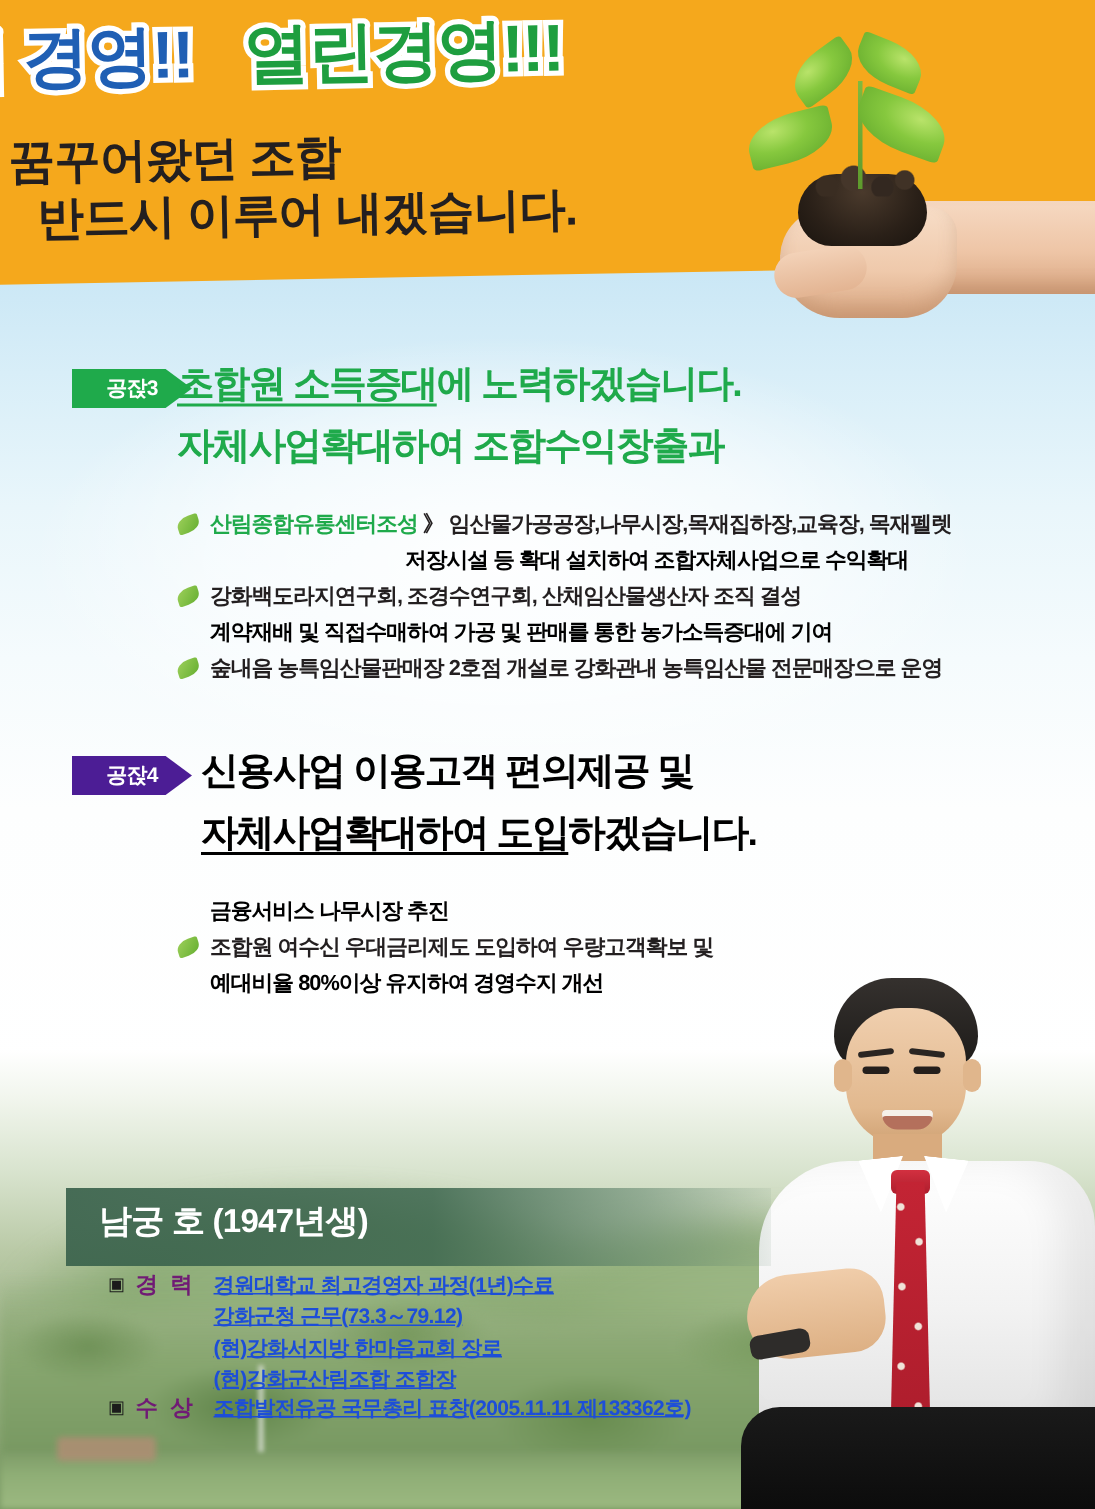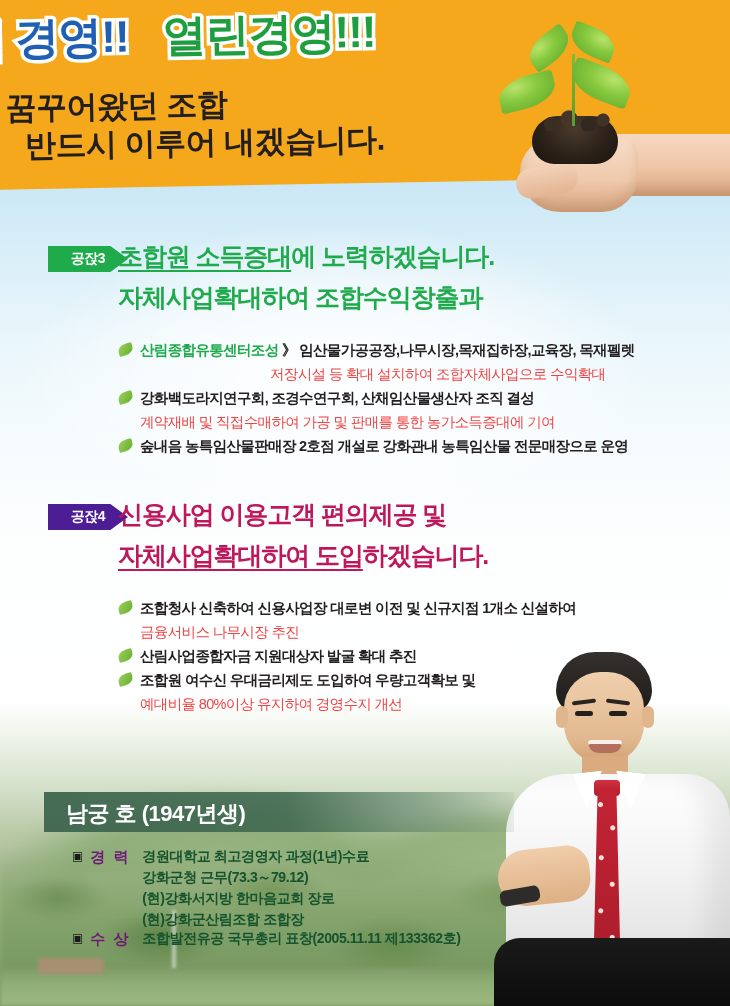--- a/index.html
+++ b/index.html
@@ -149,66 +149,66 @@
     clip-path:polygon(0 0, 78% 0, 100% 50%, 78% 100%, 0 100%);
   }
   .badge.green{background:#1faa4b;}
   .badge.orange{background:#4c1d95;}
 
   .head{
     position:absolute;left:118px;top:-4px;
     font-size:25px;font-weight:700;letter-spacing:-1.1px;line-height:41px;white-space:nowrap;
   }
   .head.green{color:#1faa4b;}
-  .head.orange{color:#be185d;}
+  .head.orange{color:#000000;margin-left:16px;}
   .head .ul{
     text-decoration:underline;text-decoration-thickness:2px;text-underline-offset:5px;
   }
 
   .bullets{position:absolute;left:118px;top:98px;width:600px;}
   .bl{
     position:relative;padding-left:22px;
     font-size:14.5px;font-weight:700;color:#231f20;letter-spacing:-.65px;
     line-height:24px;white-space:nowrap;
   }
   .bl .leafdot{
     position:absolute;left:0;top:6px;width:15px;height:11px;
     background:linear-gradient(135deg,#9fd15c 0%,#63ad2f 100%);
     border-radius:60% 10% 60% 10%;transform:rotate(-18deg);
   }
   .sub{
-    padding-left:22px;font-size:14.5px;font-weight:400;color:#ef4444;
+    padding-left:22px;font-size:14.5px;font-weight:700;color:#000000;
     letter-spacing:-.65px;line-height:24px;white-space:nowrap;
   }
   .sub.deep{padding-left:152px;}
   .kw-green{color:#1faa4b;}
   .chev{font-weight:700;color:#231f20;}
 
   
   .profile{position:absolute;left:0;top:792px;width:730px;}
   .namebar{
-    position:absolute;left:44px;top:0;width:470px;height:40px;
+    position:absolute;left:44px;top:0;width:470px;height:52px;
     background:linear-gradient(90deg, rgba(58,98,76,.92) 0%, rgba(63,104,80,.88) 52%, rgba(96,132,108,.55) 82%, rgba(120,150,128,.12) 100%);
   }
   .namebar span{
     position:absolute;left:22px;top:7px;
     color:#ffffff;font-size:22px;font-weight:700;letter-spacing:-.5px;white-space:nowrap;
   }
   .prow{position:absolute;display:flex;align-items:flex-start;}
   .marker{
     color:#1b1b1b;font-size:12px;line-height:21px;margin-right:7px;
   }
   .plabel{
     color:#701a75;font-size:15px;font-weight:700;letter-spacing:2px;
     line-height:21px;width:52px;flex:none;
   }
   .pvals{display:flex;flex-direction:column;}
   .pval{
-    color:#14532d;font-size:14px;font-weight:700;letter-spacing:-.4px;
-    line-height:21px;white-space:nowrap;
+    color:#1d4ed8;font-size:14px;font-weight:700;letter-spacing:-.4px;
+    line-height:21px;white-space:nowrap;text-decoration:underline;
   }
 
   
   .man{position:absolute;left:494px;top:648px;width:236px;height:358px;}
   .m-hair{
     position:absolute;left:62px;top:4px;width:96px;height:62px;
     background:linear-gradient(180deg,#35312e 0%,#1c1a18 100%);
     border-radius:50px 50px 30px 30px;
   }
   .m-face{
@@ -341,30 +341,22 @@
   </div>
 
   <div class="promise p4">
     <div class="badge orange">공잕4</div>
     <div class="head orange">
       <div>신용사업 이용고객 편의제공 및</div>
       <div><span class="ul">자체사업확대하여 도입</span><span>하겠습니다.</span></div>
     </div>
     <div class="bullets">
 
-      <div class="bl">
-        <span class="leafdot"></span>
-        <span>조합청사 신축하여 신용사업장 대로변 이전 및 신규지점 1개소 신설하여</span>
-      </div>
       <div class="sub">금융서비스 나무시장 추진</div>
 
-      <div class="bl">
-        <span class="leafdot"></span>
-        <span>산림사업종합자금 지원대상자 발굴 확대 추진</span>
-      </div>
 
       <div class="bl">
         <span class="leafdot"></span>
         <span>조합원 여수신 우대금리제도 도입하여 우량고객확보 및</span>
       </div>
       <div class="sub">예대비율 80%이상 유지하여 경영수지 개선</div>
     </div>
   </div>
 
   <div class="man">

